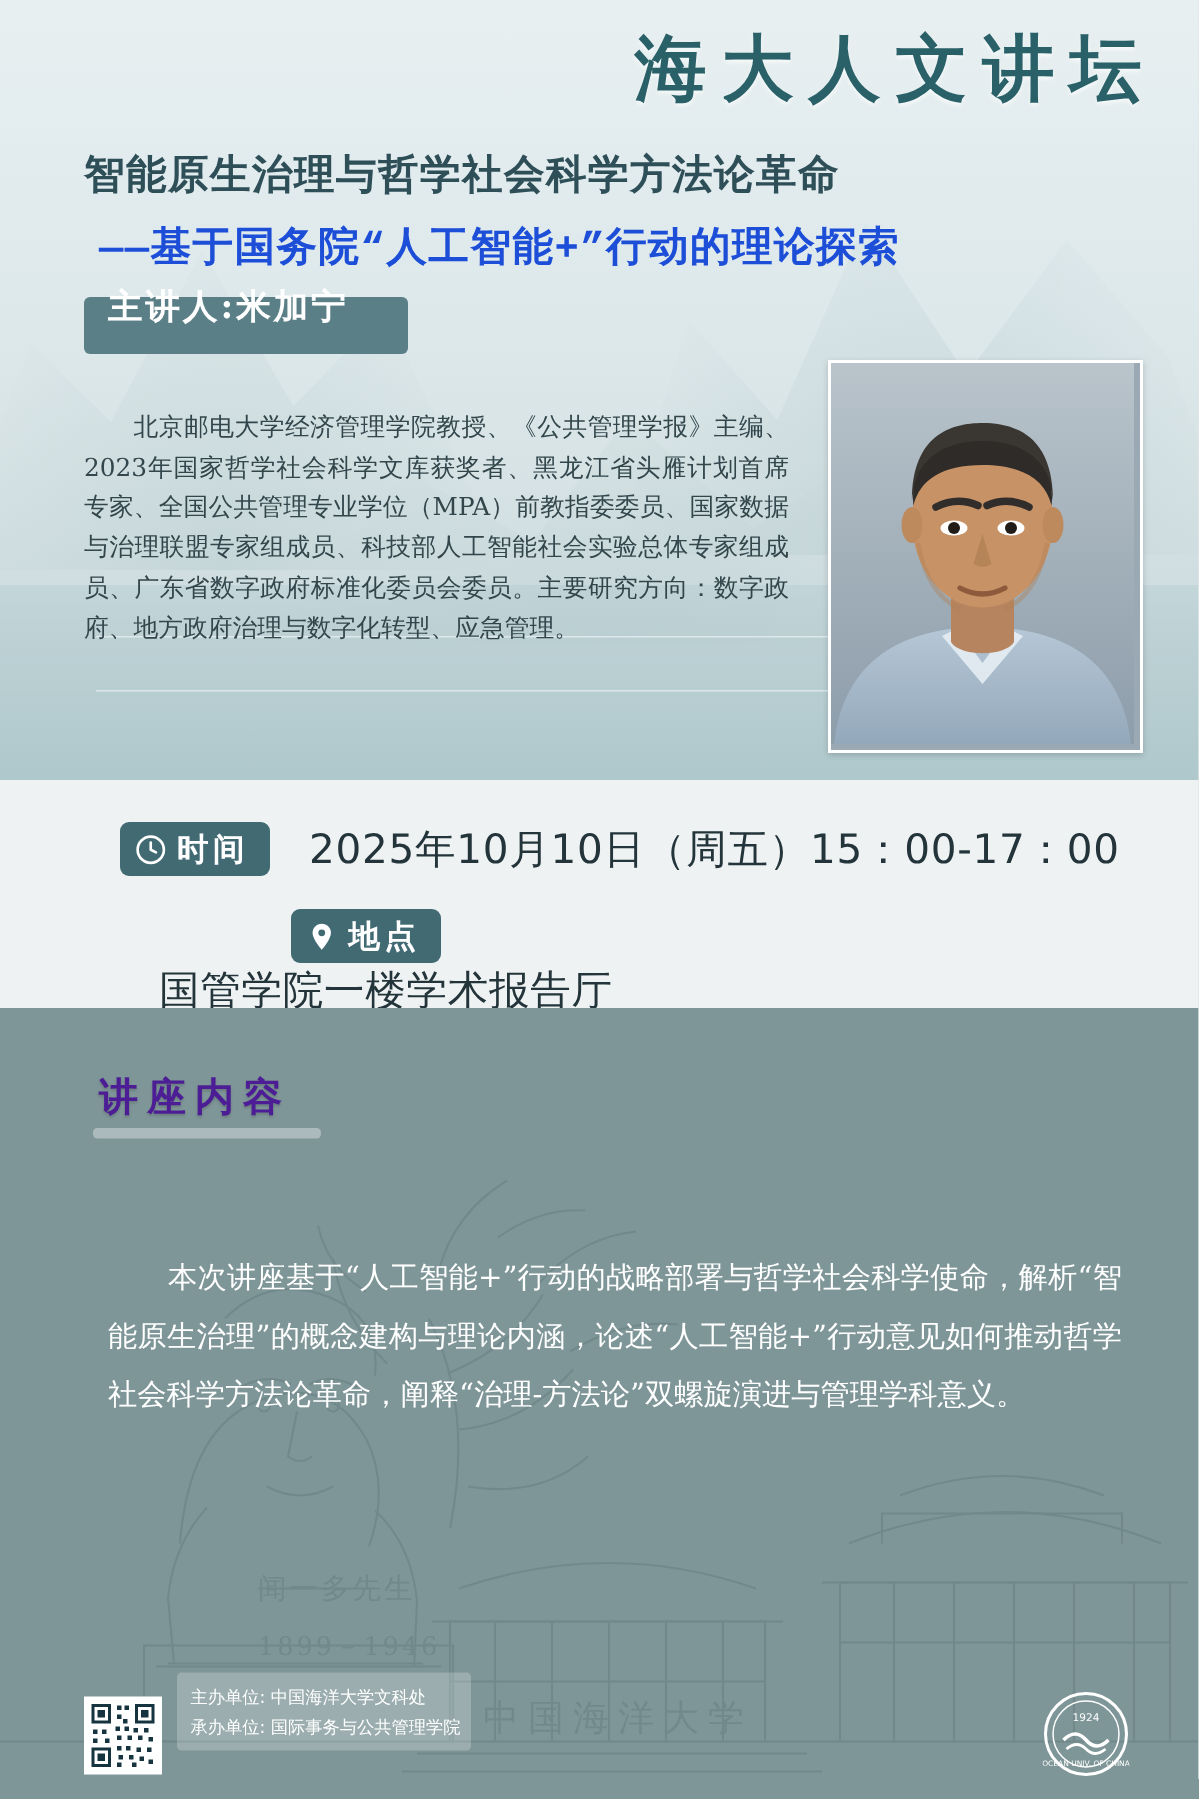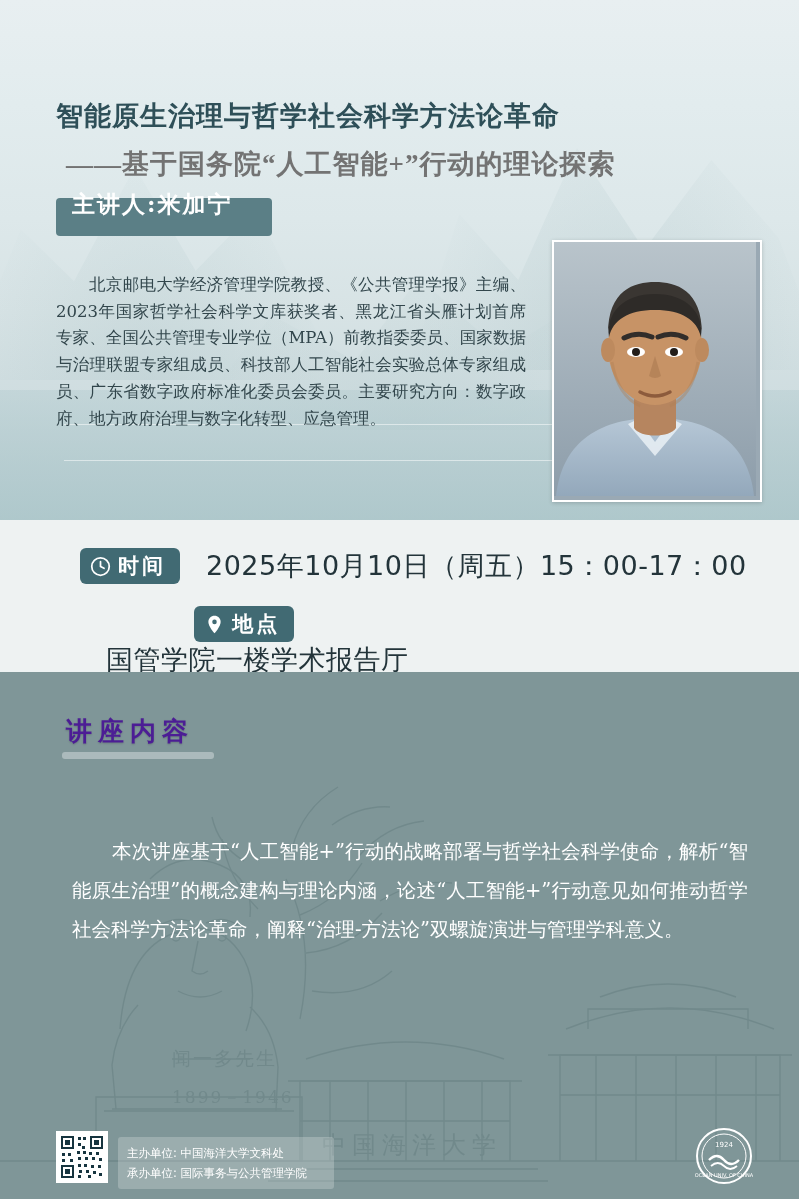--- a/index.html
+++ b/index.html
@@ -94,25 +94,25 @@
     font-family: "DejaVu Serif", serif;
     font-size: 27px;
     font-weight: 700;
     letter-spacing: 1px;
     color: #2e4f58;
   }
   .title-2 {
     position: absolute;
     left: 66px; top: 146px;
     width: 700px;
-    font-family: Liberation Serif, serif;
+    font-family: Liberation Mono, monospace;
     font-size: 27px;
     font-weight: 700;
     letter-spacing: 1px;
-    color: #737373;
+    color: #1d4ed8;
   }
 
   
   .speaker-ribbon {
     position: absolute;
     left: 56px; top: 198px;
     min-width: 216px;
     height: 38px;
     background: #5b7f86;
     border-radius: 4px;
@@ -252,22 +252,22 @@
     position: absolute;
     left: 56px; top: 18px;
     width: 52px; height: 52px;
     background: #ffffff;
     padding: 2px;
     box-sizing: border-box;
   }
   .qr svg { display: block; }
   .org-box {
     position: absolute;
-    left: 118px; top: 24px;
-    width: 216px; height: 52px;
+    left: 118px; top: 2px;
+    width: 196px; height: 52px;
     background: rgba(255,255,255,.22);
     border-radius: 3px;
     padding: 6px 9px;
     box-sizing: border-box;
   }
   .org-line {
     font-family: "DejaVu Sans", sans-serif;
     font-size: 11.5px;
     color: #ffffff;
     line-height: 1.75;
@@ -285,20 +285,21 @@
 
 <div class="poster">
 
   <div class="top-section">
     <div class="mtn mtn-a"></div>
     <div class="mtn mtn-b"></div>
     <div class="mtn mtn-c"></div>
     <div class="water"></div>
   </div>
 
+  <div class="brand">海大人文讲坛</div>
 
   <div class="title-1">智能原生治理与哲学社会科学方法论革命</div>
   <div class="title-2">——基于国务院“人工智能+”行动的理论探索</div>
 
   <div class="speaker-ribbon">
     <span>主讲人:米加宁</span>
   </div>
 
   <div class="bio">北京邮电大学经济管理学院教授、《公共管理学报》主编、2023年国家哲学社会科学文库获奖者、黑龙江省头雁计划首席专家、全国公共管理专业学位（MPA）前教指委委员、国家数据与治理联盟专家组成员、科技部人工智能社会实验总体专家组成员、广东省数字政府标准化委员会委员。主要研究方向：数字政府、地方政府治理与数字化转型、应急管理。</div>
 

